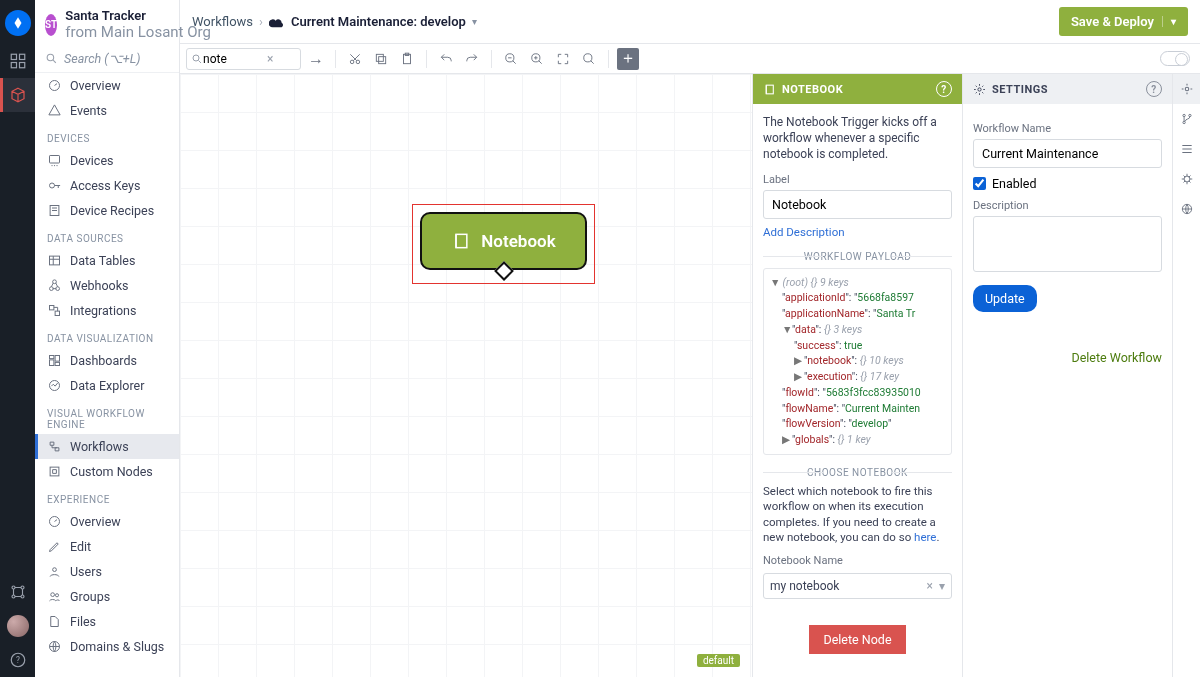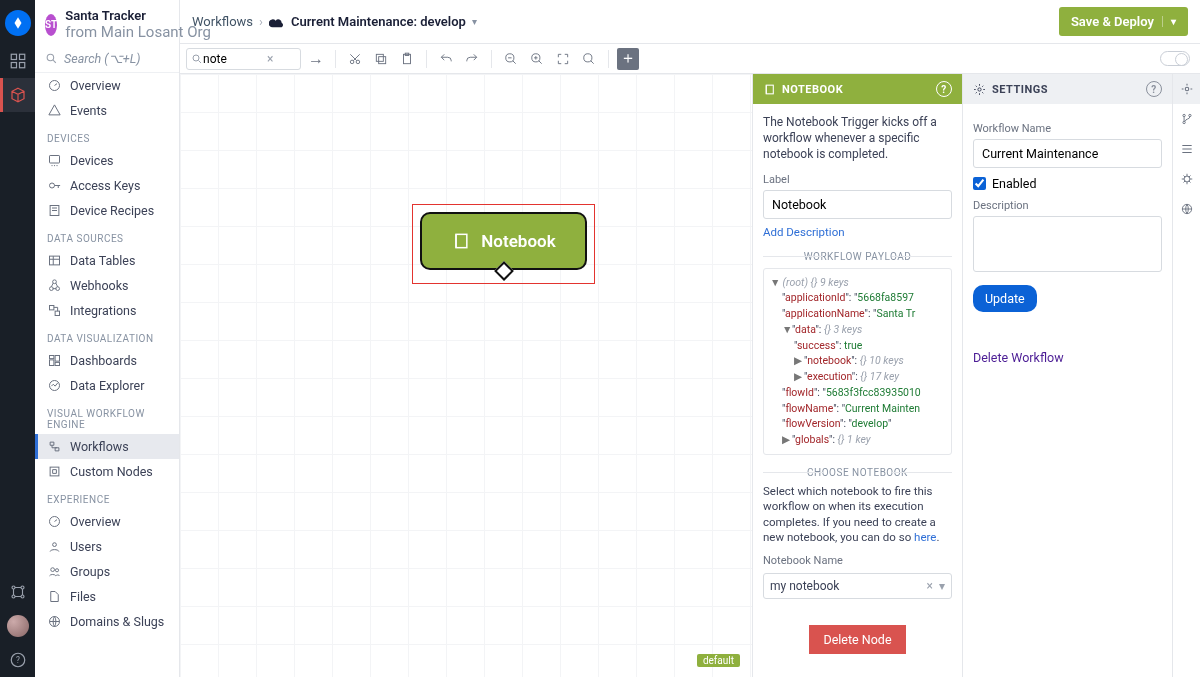--- a/index.html
+++ b/index.html
@@ -92,21 +92,21 @@
 
   
   .settings { width:210px; border-left:1px solid #e5e7eb; display:flex; flex-direction:column; font-size:12px; }
   .settings-head { height:30px; background:#eef0f3; display:flex; align-items:center; padding:0 10px; font-size:11px; font-weight:700; letter-spacing:.5px; color:#3c4257; gap:6px; }
   .settings-head .q { margin-left:auto; width:16px; height:16px; border:1.4px solid #8a909c; color:#8a909c; border-radius:50%; display:flex; align-items:center; justify-content:center; font-size:10px; font-weight:700; }
   .settings-body { padding:10px 10px; }
   .chk { display:flex; align-items:center; gap:6px; font-size:12.5px; margin:8px 0 6px; }
   .chk input { accent-color:#0b62d6; }
   textarea.fld { height:56px; resize:none; }
   .update-btn { background:#0b62d6; color:#fff; border:none; border-radius:10px; padding:6px 12px; font-size:12.5px; cursor:pointer; margin-top:10px; }
-  .del-link { display:block; text-align:left; color:#4c1d95; font-size:12.5px; margin-top:38px; cursor:pointer; }
+  .del-link { display:block; text-align:right; color:#4d7c0f; font-size:12.5px; margin-top:38px; cursor:pointer; }
 
   
   .mini-rail { width:28px; border-left:1px solid #e5e7eb; display:flex; flex-direction:column; align-items:center; }
   .mini-rail .mi { width:28px; height:30px; display:flex; align-items:center; justify-content:center; color:#6b7280; cursor:pointer; }
   .mini-rail .mi.first { background:#eef0f3; }
 
   svg { display:block; }
 </style>
 </head>
 <body>
@@ -265,20 +265,26 @@
           <span>Custom Nodes</span>
         </div>
 
       <div class="nav-group-title">EXPERIENCE</div>
       <div class="nav-item">
           <svg class="ico" viewBox="0 0 24 24">
             <circle cx="12" cy="12" r="8" fill="none" stroke="currentColor" stroke-width="1.6"></circle>
             <path d="M12 12l4-3" stroke="currentColor" stroke-width="1.6"></path>
           </svg>
           <span>Overview</span>
+        </div>
+      <div class="nav-item">
+          <svg class="ico" viewBox="0 0 24 24">
+            <path d="M4 20l3-1 11-11-2-2L5 17z" fill="none" stroke="currentColor" stroke-width="1.6"></path>
+          </svg>
+          <span>Edit</span>
         </div>
       <div class="nav-item">
           <svg class="ico" viewBox="0 0 24 24">
             <circle cx="12" cy="9" r="3" fill="none" stroke="currentColor" stroke-width="1.6"></circle>
             <path d="M5 20c1-4 13-4 14 0" fill="none" stroke="currentColor" stroke-width="1.6"></path>
           </svg>
           <span>Users</span>
         </div>
       <div class="nav-item">
           <svg class="ico" viewBox="0 0 24 24">

